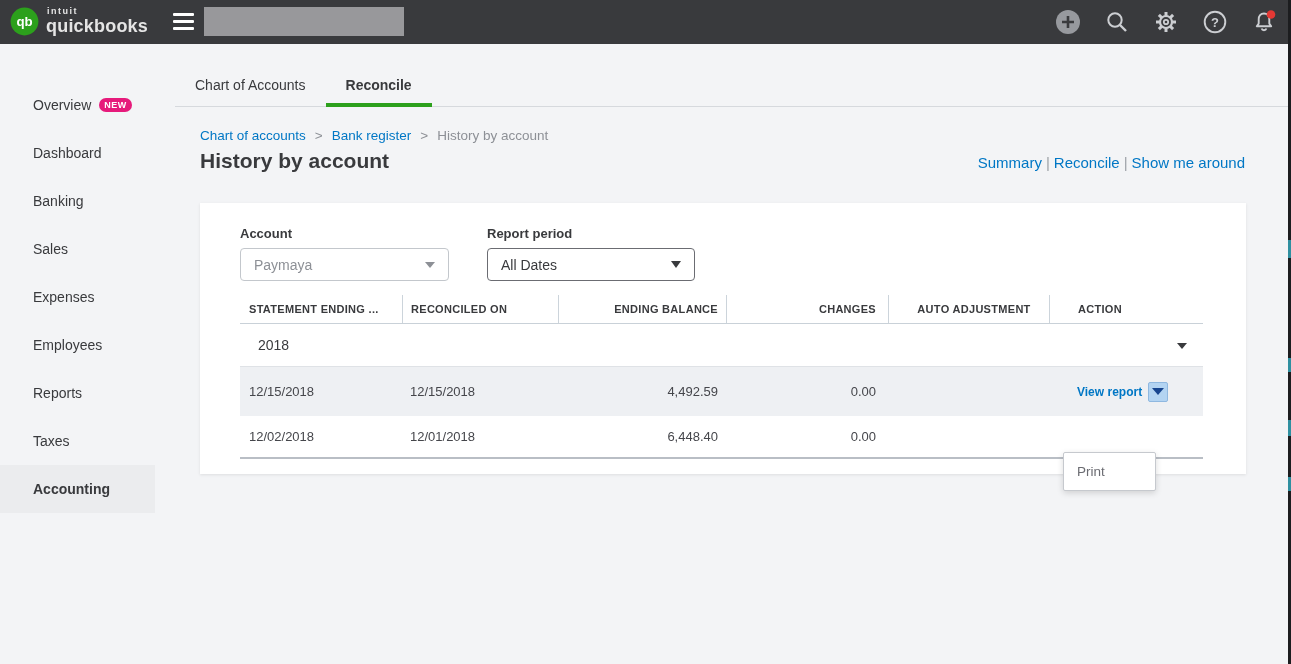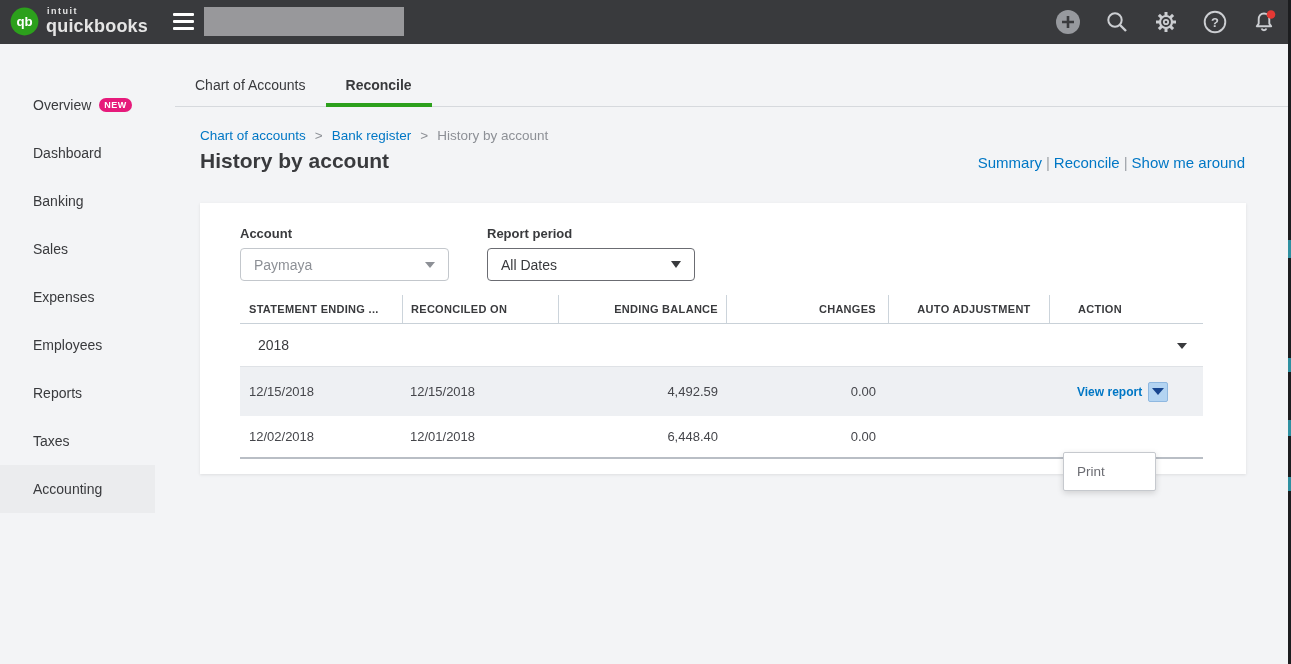--- a/index.html
+++ b/index.html
@@ -15,21 +15,21 @@
   .brand-big { font-size:18px; font-weight:bold; letter-spacing:.2px; display:block; }
   .hamburger { position:absolute; left:173px; top:13px; width:21px; height:17px; display:flex; flex-direction:column; justify-content:space-between; cursor:pointer; }
   .hamburger span { display:block; height:3px; background:#fff; border-radius:1px; }
   .redacted { position:absolute; left:204px; top:7px; width:200px; height:29px; background:#98989b; }
   .top-icons { position:absolute; right:14px; top:9px; display:flex; align-items:center; gap:23px; }
   .tico { width:26px; height:26px; cursor:pointer; position:relative; }
 
   
   .sidebar { position:absolute; left:0; top:44px; width:155px; bottom:0; padding-top:37px; }
   .side-item { height:48px; display:flex; align-items:center; padding-left:33px; font-size:14px; color:#393a3d; cursor:pointer; }
-  .side-item.selected { background:#ebecee; font-weight:normal; }
+  .side-item.selected { background:#ebecee; font-weight:bold; }
   .badge { margin-left:8px; background:#e61a7b; color:#fff; font-size:9px; font-weight:bold; letter-spacing:.5px; padding:2px 5px; border-radius:7px; }
 
   
   .main { position:absolute; left:155px; top:44px; right:0; bottom:0; }
   .tabbar { position:absolute; left:20px; right:0; top:0; height:63px; border-bottom:1px solid #d6d9dd; display:flex; }
   .tab { height:63px; display:flex; align-items:flex-end; padding:0 20px 14px 20px; font-size:14px; color:#393a3d; cursor:pointer; }
   .tab.active { font-weight:bold; padding-bottom:10px; border-bottom:4px solid #2ca01c; }
 
   .breadcrumb { position:absolute; left:45px; top:84px; font-size:13.5px; color:#8d9096; display:flex; gap:9px; }
   .breadcrumb .link { color:#0077c5; cursor:pointer; }

